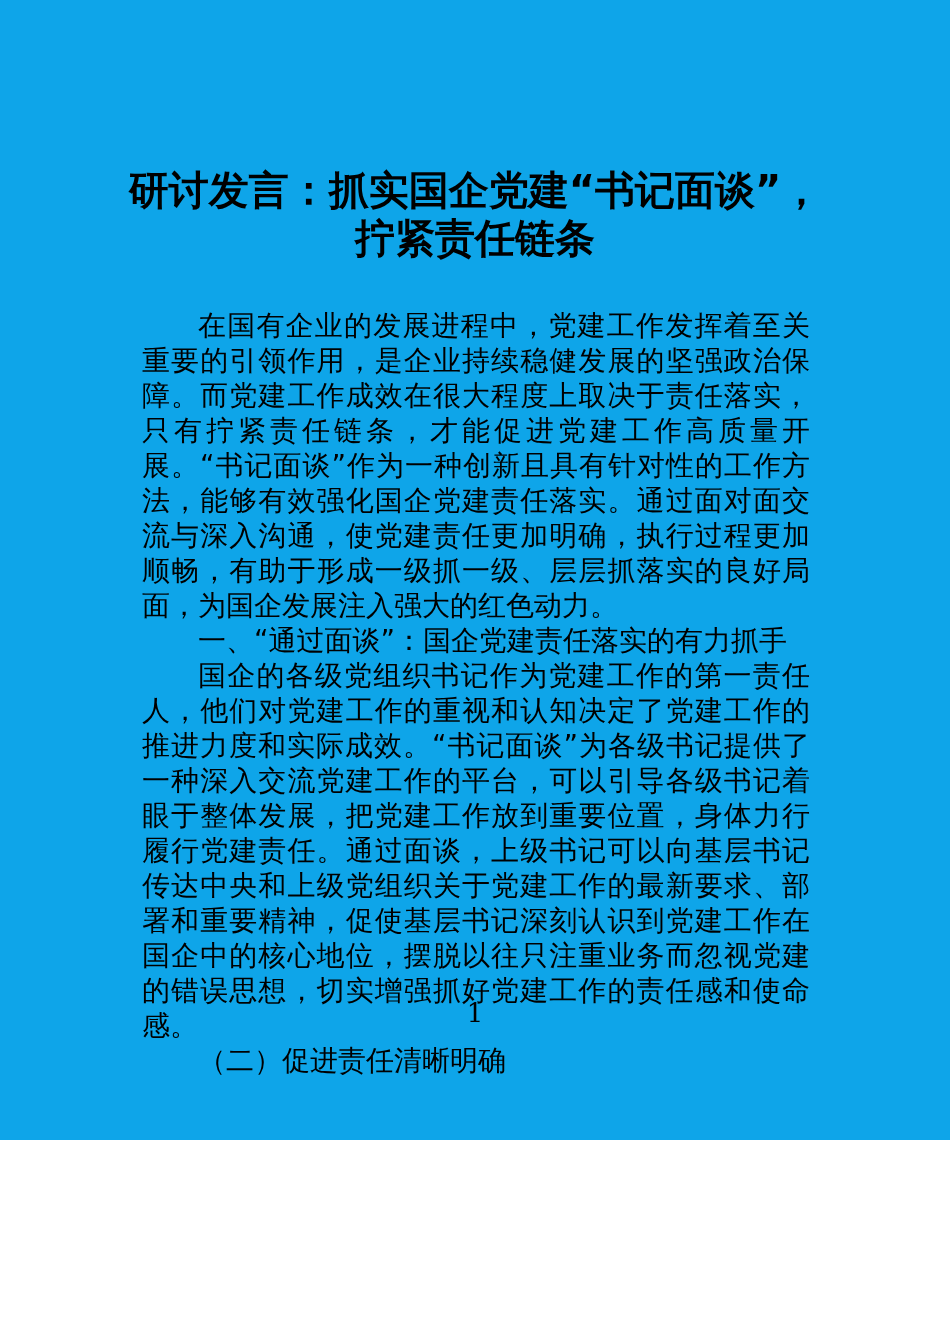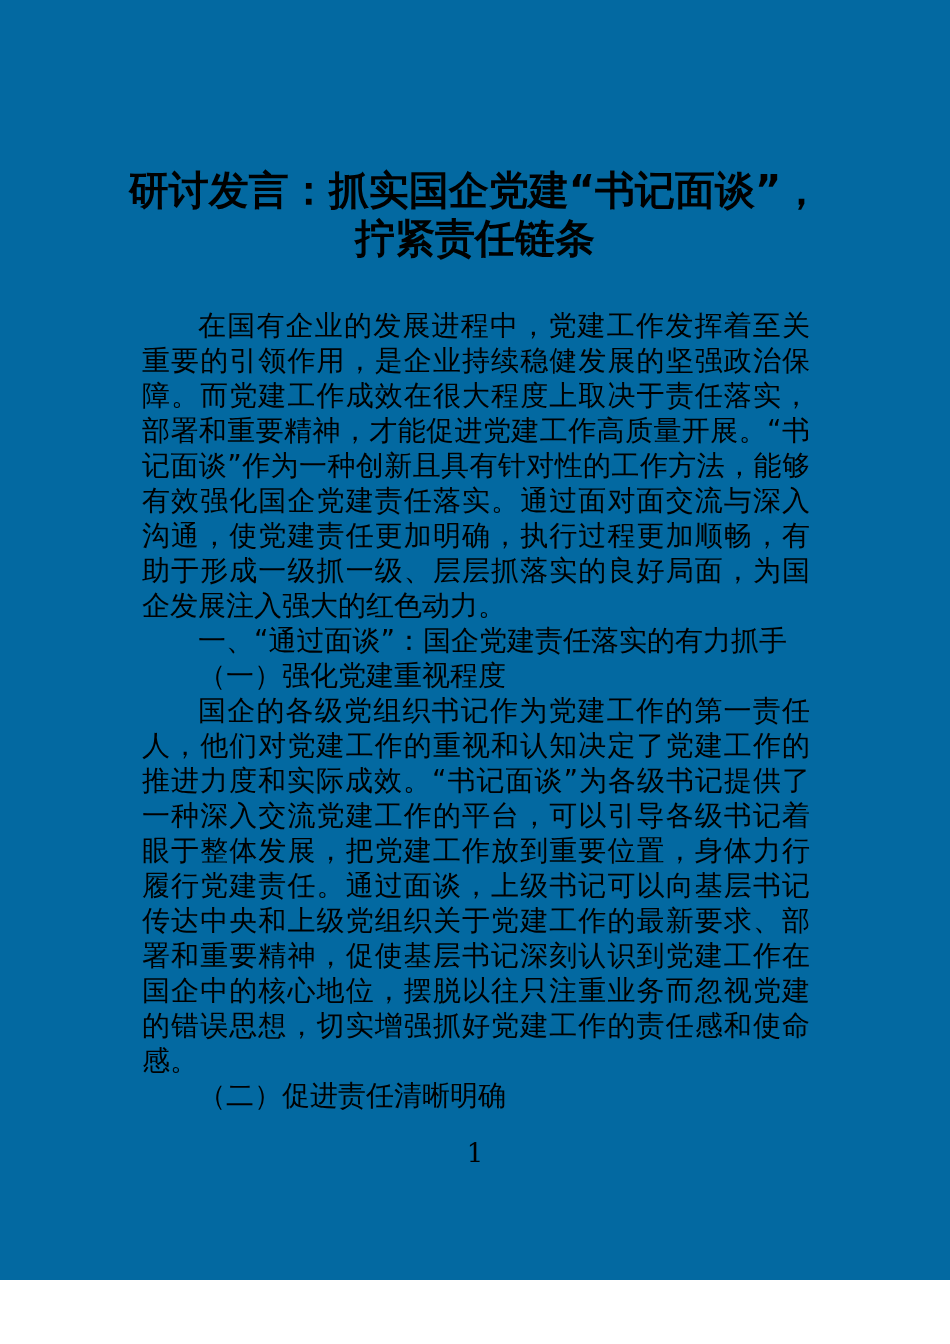--- a/index.html
+++ b/index.html
@@ -1,22 +1,22 @@
 <!DOCTYPE html>
 <html><head>
 <meta charset="utf-8">
 <style>
   * { margin: 0; padding: 0; box-sizing: border-box; }
   html, body { background: #ffffff; }
   .page {
     position: relative;
     width: 950px;
-    height: 1280px;
+    height: 1140px;
     margin: 0 auto;
-    background: #0369a1;
+    background: #0ea5e9;
     color: #000000;
     font-family: "DejaVu Sans", "Liberation Sans", sans-serif;
     overflow: hidden;
   }
   .doc-title {
     padding-top: 166px;
     text-align: center;
     font-size: 40px;
     font-weight: bold;
     color: #000000;
@@ -52,22 +52,21 @@
 <body>
 
 <div class="page">
 
   <h1 class="doc-title">
     <span class="title-line">研讨发言：抓实国企党建“书记面谈”，</span>
     <span class="title-line">拧紧责任链条</span>
   </h1>
 
   <div class="doc-body">
-    <p class="para">在国有企业的发展进程中，党建工作发挥着至关重要的引领作用，是企业持续稳健发展的坚强政治保障。而党建工作成效在很大程度上取决于责任落实，部署和重要精神，才能促进党建工作高质量开展。“书记面谈”作为一种创新且具有针对性的工作方法，能够有效强化国企党建责任落实。通过面对面交流与深入沟通，使党建责任更加明确，执行过程更加顺畅，有助于形成一级抓一级、层层抓落实的良好局面，为国企发展注入强大的红色动力。</p>
+    <p class="para">在国有企业的发展进程中，党建工作发挥着至关重要的引领作用，是企业持续稳健发展的坚强政治保障。而党建工作成效在很大程度上取决于责任落实，只有拧紧责任链条，才能促进党建工作高质量开展。“书记面谈”作为一种创新且具有针对性的工作方法，能够有效强化国企党建责任落实。通过面对面交流与深入沟通，使党建责任更加明确，执行过程更加顺畅，有助于形成一级抓一级、层层抓落实的良好局面，为国企发展注入强大的红色动力。</p>
     <p class="para">一、“通过面谈”：国企党建责任落实的有力抓手</p>
-    <p class="para">（一）强化党建重视程度</p>
     <p class="para">国企的各级党组织书记作为党建工作的第一责任人，他们对党建工作的重视和认知决定了党建工作的推进力度和实际成效。“书记面谈”为各级书记提供了一种深入交流党建工作的平台，可以引导各级书记着眼于整体发展，把党建工作放到重要位置，身体力行履行党建责任。通过面谈，上级书记可以向基层书记传达中央和上级党组织关于党建工作的最新要求、部署和重要精神，促使基层书记深刻认识到党建工作在国企中的核心地位，摆脱以往只注重业务而忽视党建的错误思想，切实增强抓好党建工作的责任感和使命感。</p>
     <p class="para">（二）促进责任清晰明确</p>
   </div>
 
   <div class="page-number">1</div>
 
 </div>
 
 </body></html>

